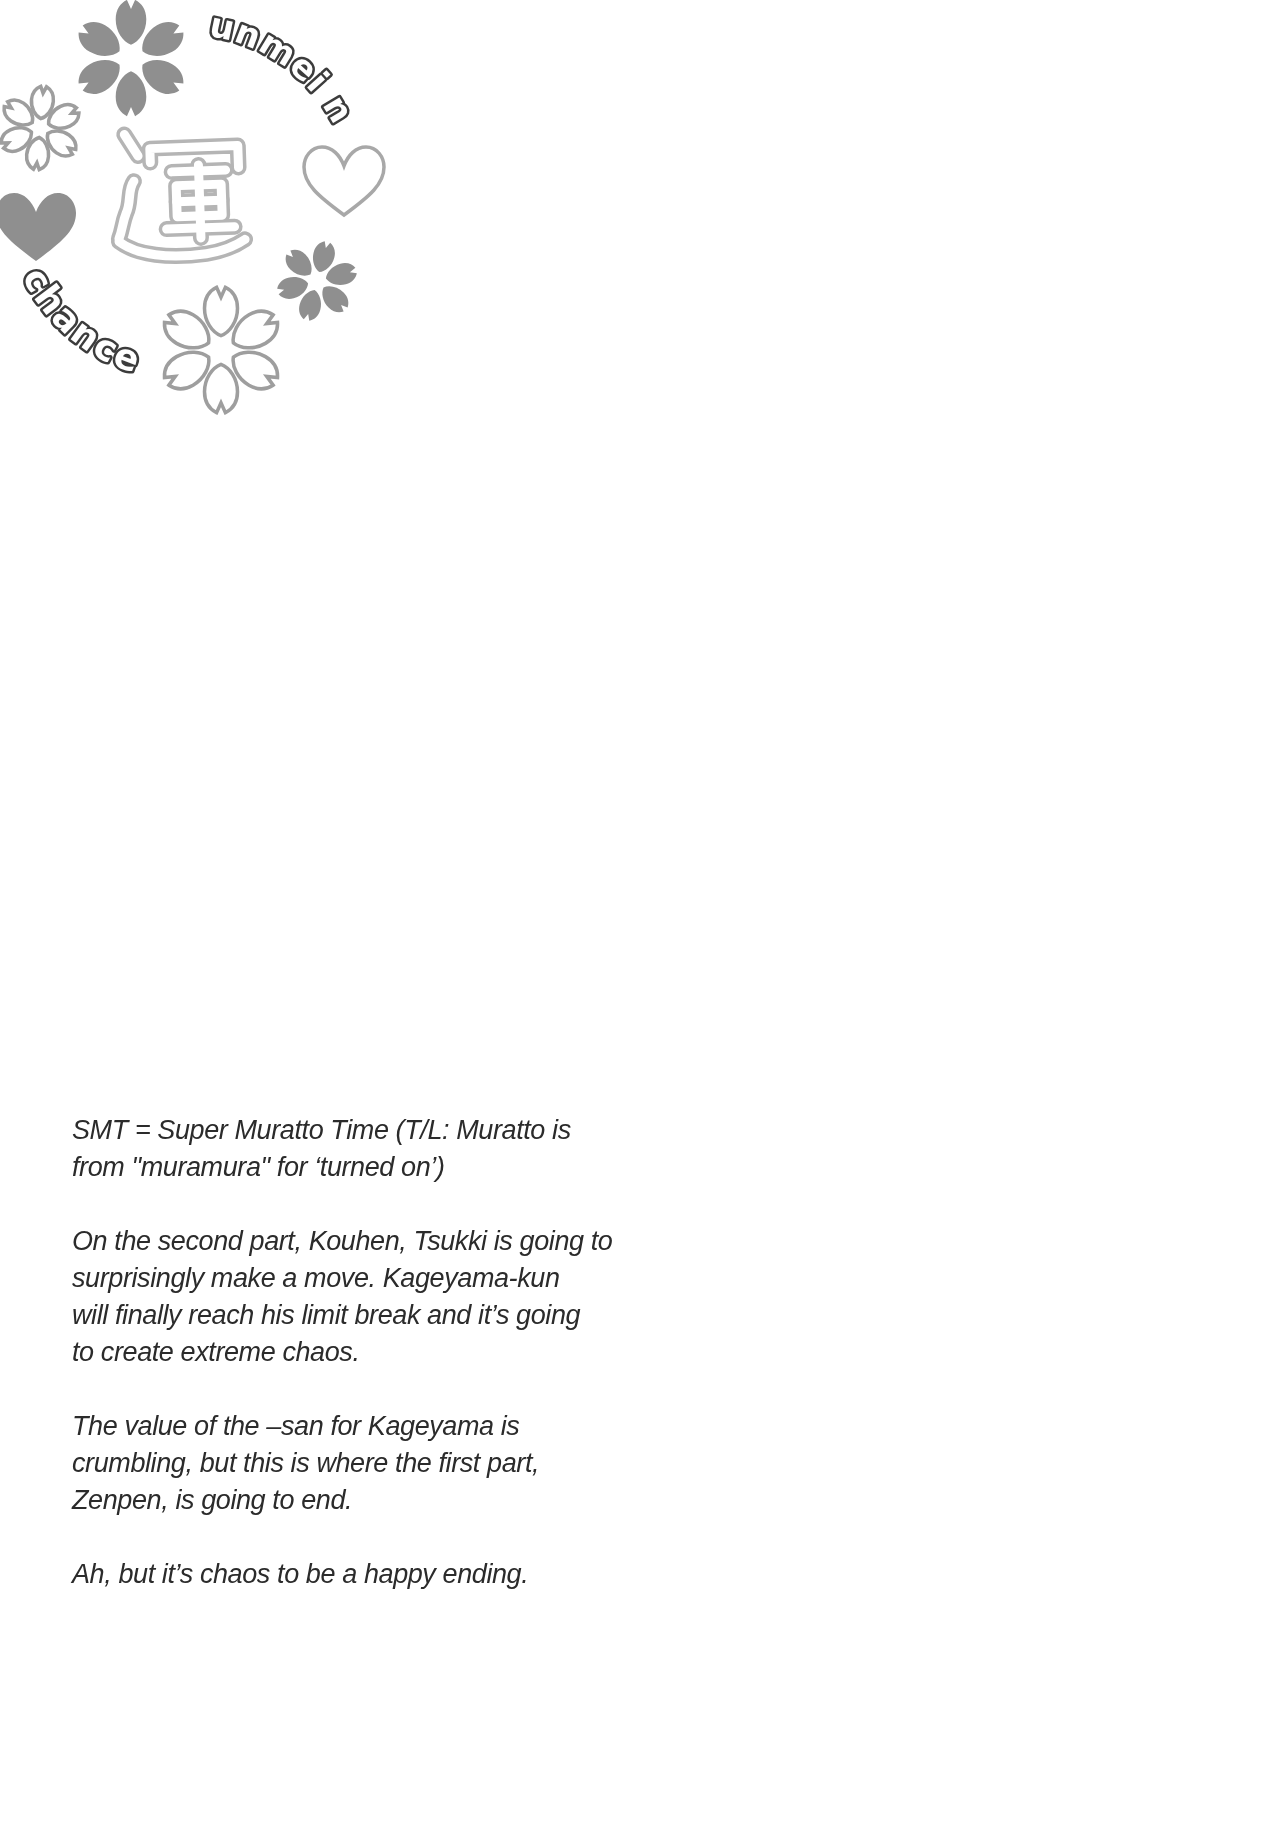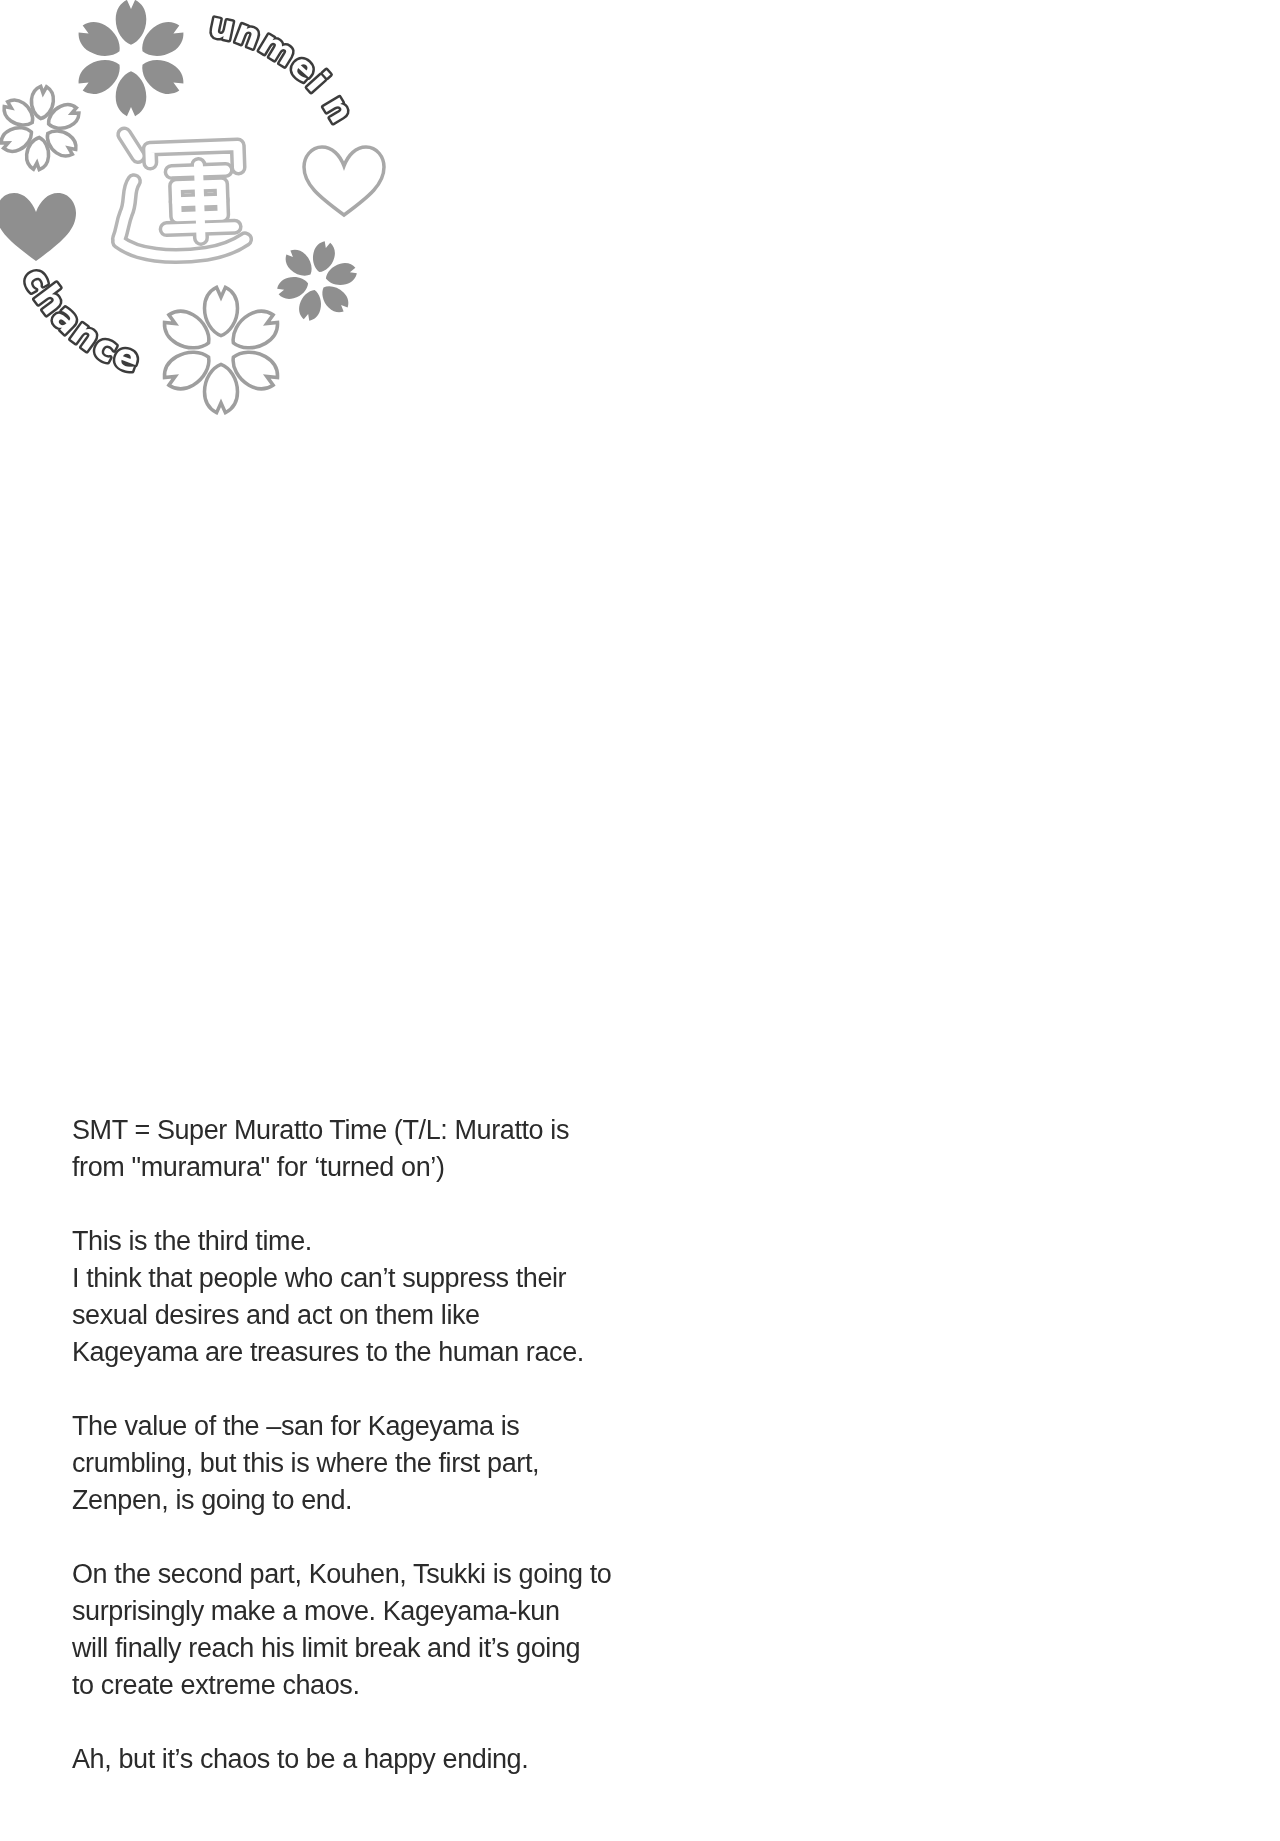--- a/index.html
+++ b/index.html
@@ -26,20 +26,21 @@
   }
   .afterword{
     position:absolute;
     left:72px;top:1112px;
     width:640px;
     color:#2b2b2b;
     font-size:27px;
     line-height:37px;
     letter-spacing:-0.4px;
     white-space:pre-line;
+    font-style:italic;
   }
   .afterword p{margin:0 0 37px 0;}
 </style>
 </head>
 <body>
 
 <div class="page">
 
   <svg class="decoration" viewBox="0 0 420 440" xmlns="http://www.w3.org/2000/svg">
     <defs>
@@ -90,23 +91,20 @@
 
     <text class="arc-text" font-size="34" letter-spacing="1">
       <textPath href="#arcTop">unmei no</textPath>
     </text>
     <text class="arc-text" font-size="36" letter-spacing="2">
       <textPath href="#arcBottom">chance</textPath>
     </text>
   </svg>
 
   <div class="afterword"><p>SMT = Super Muratto Time (T/L: Muratto is
-from "muramura" for ‘turned on’)</p><p>This is the third time.
-I think that people who can’t suppress their
-sexual desires and act on them like
-Kageyama are treasures to the human race.</p><p>The value of the –san for Kageyama is
-crumbling, but this is where the first part,
-Zenpen, is going to end.</p><p>On the second part, Kouhen, Tsukki is going to
+from "muramura" for ‘turned on’)</p><p>On the second part, Kouhen, Tsukki is going to
 surprisingly make a move. Kageyama-kun
 will finally reach his limit break and it’s going
-to create extreme chaos.</p><p>Ah, but it’s chaos to be a happy ending.</p></div>
+to create extreme chaos.</p><p>The value of the –san for Kageyama is
+crumbling, but this is where the first part,
+Zenpen, is going to end.</p><p>Ah, but it’s chaos to be a happy ending.</p></div>
 
 </div>
 
 </body></html>

